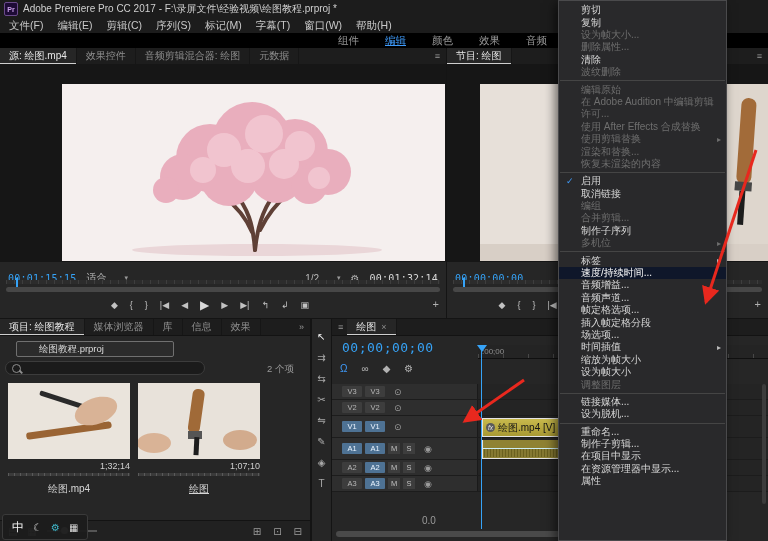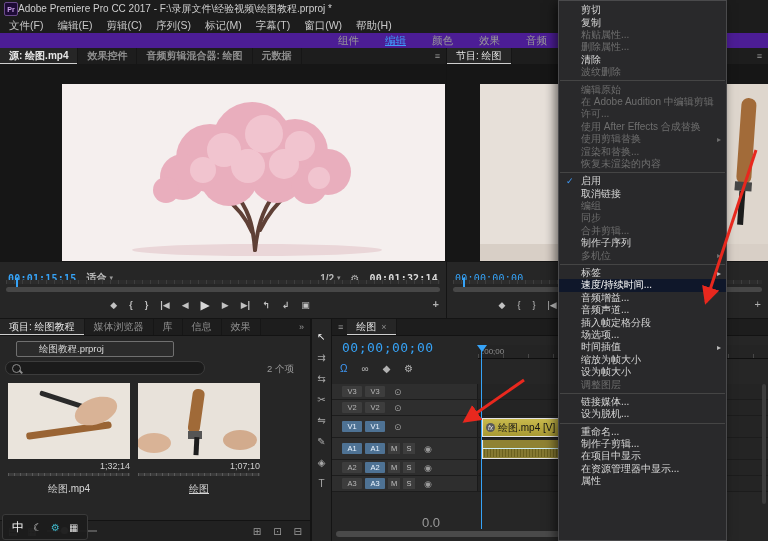--- a/index.html
+++ b/index.html
@@ -1,51 +1,51 @@
 <!DOCTYPE html>
 <html><head>
 <meta charset="utf-8">
 <style>
   html,body{margin:0;padding:0;background:#000;}
   .screen{position:relative;width:768px;height:541px;background:#141414;overflow:hidden;
     font-family:"Liberation Sans","DejaVu Sans",sans-serif;color:#c8c8c8;cursor:default;}
   
   .titlebar{position:absolute;left:0;top:0;width:768px;height:18px;background:#1c1c1c;
-    display:flex;align-items:center;padding-left:4px;box-sizing:border-box;}
+    display:flex;align-items:center;gap:5px;padding-left:4px;box-sizing:border-box;}
   .pr-icon{width:12px;height:12px;background:#1e0b36;color:#c9a0e8;font-size:7px;font-weight:bold;
     display:flex;align-items:center;justify-content:center;border:1px solid #6a4a8a;border-radius:2px;flex:none;}
   .title-text{font-size:10px;color:#cfcfcf;white-space:nowrap;}
   .menubar{position:absolute;left:0;top:18px;width:768px;height:15px;background:#1c1c1c;display:flex;align-items:center;padding-left:2px;}
   .mb-item{font-size:10.5px;color:#c9c9c9;padding:0 7px;}
-  .wsbar{position:absolute;left:0;top:33px;width:768px;height:15px;background:#4c1d95;border-bottom:1px solid #101010;}
+  .wsbar{position:absolute;left:0;top:33px;width:768px;height:15px;background:#000000;border-bottom:1px solid #101010;}
   .wstabs{position:absolute;left:338px;top:0;height:15px;display:flex;align-items:center;gap:26px;}
   .ws-tab{font-size:10.5px;color:#989898;white-space:nowrap;}
   .ws-tab.active{color:#3f9bfa;text-decoration:underline;}
   
   .panel{position:absolute;background:#262626;}
-  .src-panel{left:0;top:48px;width:446px;height:270px;font-weight:bold;}
+  .src-panel{left:0;top:48px;width:446px;height:270px;}
   .prog-panel{left:447px;top:48px;width:321px;height:270px;}
   .proj-panel{left:0;top:319px;width:310px;height:222px;}
   .tl-panel{left:332px;top:319px;width:436px;height:222px;}
   .tabbar{position:absolute;left:0;top:0;right:0;height:16px;background:#1d1d1d;display:flex;align-items:center;border-bottom:1px solid #131313;}
   .tabs{display:flex;height:16px;align-items:center;}
   .ptab{font-size:10px;color:#8e8e8e;padding:0 9px;height:16px;display:flex;align-items:center;gap:5px;border-right:1px solid #161616;white-space:nowrap;}
   .ptab.active{color:#e6e6e6;background:#262626;box-shadow:inset 0 -1px 0 #cfcfcf;}
   .pmenu{margin-left:auto;margin-right:6px;color:#9a9a9a;font-size:9px;}
   .tab-close{color:#8a8a8a;font-size:9px;}
   
   .mon-area{position:absolute;left:0;top:16px;right:0;height:198px;background:#161616;}
   .video{position:absolute;overflow:hidden;}
   .src-video{left:62px;top:20px;width:383px;height:177px;background:#f5efee;}
   .prog-video{left:33px;top:20px;width:288px;height:177px;background:#e7e0d9;}
   .mon-ctrl{position:absolute;left:0;top:214px;right:0;height:16px;display:flex;align-items:center;padding:8px 8px;gap:10px;}
   .tc{font-size:10px;letter-spacing:.2px;font-family:"DejaVu Sans Mono","Liberation Mono",monospace;white-space:nowrap;}
   .tc.blue{color:#36a3f7;}
   .tc.white{color:#dadada;}
-  .dd{font-size:10px;color:#b8b8b8;display:flex;gap:3px;align-items:center;white-space:nowrap;}
+  .dd{font-size:10px;color:#b8b8b8;display:flex;gap:18px;align-items:center;white-space:nowrap;}
   .caret{font-size:7px;color:#9a9a9a;}
   .flex1{flex:1;}
   .gear{font-size:10px;color:#b0b0b0;}
   .scrub{position:absolute;left:0;top:232px;right:0;height:14px;}
   .scrub-ruler{position:absolute;left:6px;right:6px;top:0;height:4px;background:repeating-linear-gradient(90deg,#3e3e3e 0 1px,#2c2c2c 1px 8px);}
   .scrub-ph{position:absolute;left:16px;top:-2px;width:2px;height:9px;background:#36a3f7;}
   .zoombar{position:absolute;left:6px;right:6px;top:7px;height:5px;background:#474747;border-radius:3px;}
   .transport{position:absolute;left:0;top:247px;right:26px;height:20px;display:flex;align-items:center;justify-content:center;gap:12px;}
   .tr-icon{font-size:9px;color:#c2c2c2;white-space:nowrap;}
   .tr-icon[data-name="play-button"]{font-size:12px;color:#d8d8d8;}
@@ -96,21 +96,21 @@
   .ph-handle{position:absolute;left:145px;top:26px;width:0;height:0;border-left:5px solid transparent;border-right:5px solid transparent;border-top:7px solid #36a3f7;z-index:6;}
   .clip{position:absolute;z-index:3;box-sizing:border-box;}
   .vclip{left:150px;top:99px;width:140px;height:19px;background:linear-gradient(#c9ba4d,#a89933);border:1px solid #e4e4e4;
     display:flex;align-items:center;gap:3px;padding:0 3px;overflow:hidden;}
   .fx-badge{font-size:6.5px;font-style:italic;color:#e8e8e8;background:#5a5a5a;border-radius:50%;width:9px;height:9px;
     display:flex;align-items:center;justify-content:center;flex:none;}
   .clip-label{font-size:10px;color:#151515;white-space:nowrap;}
   .aclip{left:150px;top:121px;width:140px;height:19px;background:#8f8233;border:1px solid #e4e4e4;border-top:none;}
   .wave{position:absolute;left:1px;right:1px;bottom:1px;height:9px;background:repeating-linear-gradient(90deg,#6b611f 0 1px,#857932 1px 3px);}
   .volline{position:absolute;left:0;right:0;top:8px;height:1px;background:#cdeef5;}
-  .audio-val{position:absolute;left:90px;top:196px;font-size:13px;color:#9a9a9a;}
+  .audio-val{position:absolute;left:90px;top:196px;font-size:10px;color:#9a9a9a;}
   .tl-hscroll{position:absolute;left:4px;bottom:4px;width:224px;height:6px;background:#4a4a4a;border-radius:3px;}
   .tl-vscroll{position:absolute;right:2px;top:65px;width:4px;height:120px;background:#3c3c3c;border-radius:2px;}
   
   .ctx{position:absolute;left:558px;top:0;width:169px;height:541px;background:#29292b;border:1px solid #4a4a4c;
     box-shadow:-3px 3px 10px rgba(0,0,0,.55);z-index:50;padding-top:3px;box-sizing:border-box;overflow:hidden;}
   .cm-item{position:relative;height:12.4px;display:flex;align-items:center;padding:0 14px 0 22px;font-size:10px;color:#d8d8d8;white-space:nowrap;}
   .cm-item.disabled{color:#6e6e6e;}
   .cm-item.hl{background:#0f172a;color:#fff;}
   .cm-check{position:absolute;left:7px;font-size:9px;color:#3f9bfa;}
   .cm-arrow{position:absolute;right:5px;font-size:8px;color:#bdbdbd;}
@@ -455,21 +455,21 @@
   </div>
 
   <div class="ctx" id="ctxMenu" data-name="context-menu">
       <div class="cm-item" data-name="context-menu-item-0">
         <span class="cm-label" data-name="menu-item-label">剪切</span>
       </div>
       <div class="cm-item" data-name="context-menu-item-1">
         <span class="cm-label" data-name="menu-item-label">复制</span>
       </div>
       <div class="cm-item disabled" data-name="context-menu-item-2">
-        <span class="cm-label" data-name="menu-item-label">粘贴属性...</span>
+        <span class="cm-label" data-name="menu-item-label">设为帧大小...</span>
       </div>
       <div class="cm-item disabled" data-name="context-menu-item-3">
         <span class="cm-label" data-name="menu-item-label">删除属性...</span>
       </div>
       <div class="cm-item" data-name="context-menu-item-4">
         <span class="cm-label" data-name="menu-item-label">清除</span>
       </div>
       <div class="cm-item disabled" data-name="context-menu-item-5">
         <span class="cm-label" data-name="menu-item-label">波纹删除</span>
       </div>
@@ -500,23 +500,20 @@
       <div class="cm-item" data-name="context-menu-item-15">
         <span class="cm-check" data-name="checkmark-icon">✓</span>
         <span class="cm-label" data-name="menu-item-label">启用</span>
       </div>
       <div class="cm-item" data-name="context-menu-item-16">
         <span class="cm-label" data-name="menu-item-label">取消链接</span>
       </div>
       <div class="cm-item disabled" data-name="context-menu-item-17">
         <span class="cm-label" data-name="menu-item-label">编组</span>
       </div>
-      <div class="cm-item disabled" data-name="context-menu-item-19">
-        <span class="cm-label" data-name="menu-item-label">同步</span>
-      </div>
       <div class="cm-item disabled" data-name="context-menu-item-20">
         <span class="cm-label" data-name="menu-item-label">合并剪辑...</span>
       </div>
       <div class="cm-item" data-name="context-menu-item-22">
         <span class="cm-label" data-name="menu-item-label">制作子序列</span>
       </div>
       <div class="cm-item disabled" data-name="context-menu-item-23">
         <span class="cm-label" data-name="menu-item-label">多机位</span>
         <span class="cm-arrow" data-name="submenu-arrow-icon">▸</span>
       </div>
@@ -526,20 +523,23 @@
         <span class="cm-arrow" data-name="submenu-arrow-icon">▸</span>
       </div>
       <div class="cm-item hl" data-name="context-menu-item-26">
         <span class="cm-label" data-name="menu-item-label">速度/持续时间...</span>
       </div>
       <div class="cm-item" data-name="context-menu-item-27">
         <span class="cm-label" data-name="menu-item-label">音频增益...</span>
       </div>
       <div class="cm-item" data-name="context-menu-item-28">
         <span class="cm-label" data-name="menu-item-label">音频声道...</span>
+      </div>
+      <div class="cm-item" data-name="context-menu-item-29">
+        <span class="cm-label" data-name="menu-item-label">帧定格选项...</span>
       </div>
       <div class="cm-item" data-name="context-menu-item-31">
         <span class="cm-label" data-name="menu-item-label">插入帧定格分段</span>
       </div>
       <div class="cm-item" data-name="context-menu-item-32">
         <span class="cm-label" data-name="menu-item-label">场选项...</span>
       </div>
       <div class="cm-item" data-name="context-menu-item-33">
         <span class="cm-label" data-name="menu-item-label">时间插值</span>
         <span class="cm-arrow" data-name="submenu-arrow-icon">▸</span>

